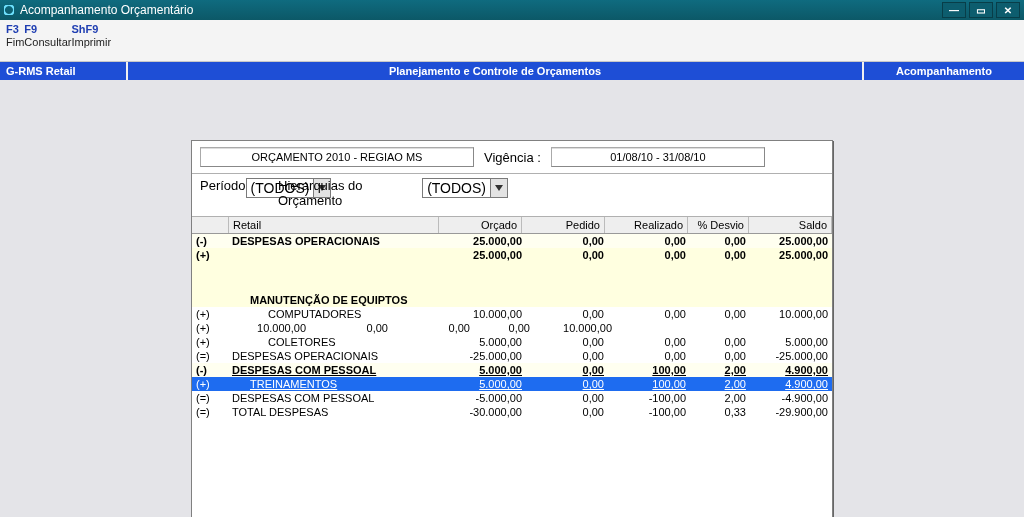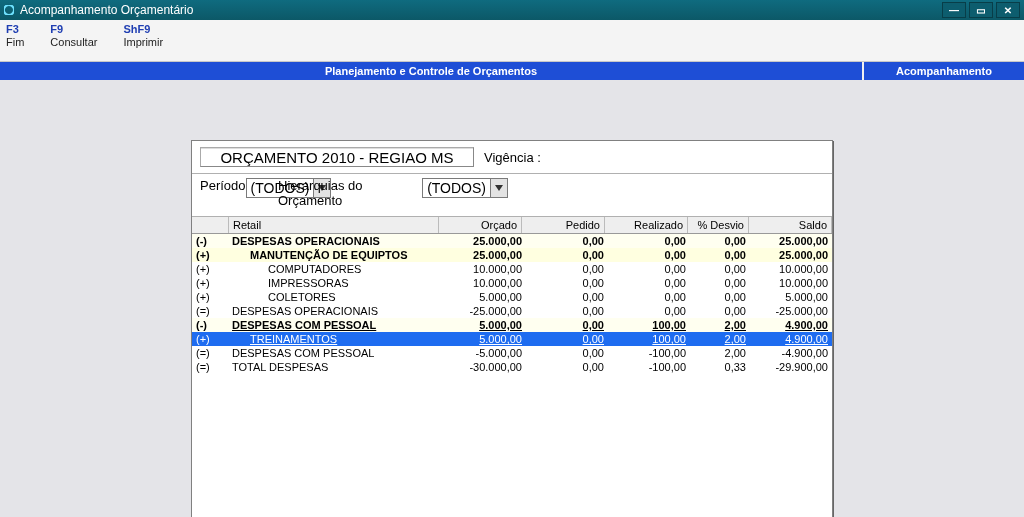--- a/index.html
+++ b/index.html
@@ -3,36 +3,36 @@
 <meta charset="utf-8">
 <style>
   html,body{margin:0;padding:0;height:100%;font-family:Tahoma,Verdana,Segoe UI,sans-serif;font-size:11px;color:#000;background:#e4e4e8;overflow:hidden}
   
   .titlebar{height:20px;background:linear-gradient(#0f6b7f,#0c5867);color:#fff;display:flex;align-items:center;padding:0 4px}
   .titlebar .tb-icon{width:10px;height:10px;margin-right:6px;display:inline-block}
   .titlebar .title{flex:1;font-weight:400;font-size:12px}
   .tb-btn{width:22px;height:14px;background:#0d5d6e;margin-left:3px;display:flex;align-items:center;justify-content:center;color:#fff;font-weight:bold;border:1px solid #083e49;font-size:10px;cursor:default}
   
   .menubar{height:35px;background:#f4f4f4;border-bottom:1px solid #c8c8c8;padding:3px 6px}
-  .menubar .row{display:flex;gap:26px}
+  .menubar .row{display:flex;}
   .menubar .mi-key{color:#1f3eb2;font-weight:bold;font-size:11px;margin-bottom:1px}
   .menubar .mi-lbl{font-size:11px;color:#222}
   .menubar .mi{display:flex;flex-direction:column;align-items:flex-start}
   
   .bluebar{height:18px;background:#1e4ed6;color:#fff;display:flex;align-items:center;font-size:11px}
   .bb-left{background:#1e4ed6;width:120px;padding-left:6px;height:100%;display:flex;align-items:center;border-right:2px solid #f0f0f0;font-weight:bold}
   .bb-center{flex:1;text-align:center;font-weight:bold}
   .bb-right{width:160px;text-align:center;font-weight:bold;border-left:2px solid #f0f0f0;height:100%;display:flex;align-items:center;justify-content:center}
   
   .canvas{background:#e4e4e8;display:flex;justify-content:center;padding-top:60px;height:calc(100% - 20px - 35px - 18px)}
   .panel{width:640px;background:#fff;border:1px solid #808080;box-shadow:1px 1px 0 #666}
   .panel-inner{padding:0}
   
   .headline{display:flex;padding:6px 8px;gap:10px;align-items:center;border-bottom:1px solid #b0b0b0}
-  .ro-field{border:1px solid #888;border-top-color:#aaa;border-left-color:#aaa;background:#fff;height:18px;display:flex;align-items:center;padding:0 6px;font-size:15px;box-shadow:inset 0 1px 0 #ddd}
+  .ro-field{border:1px solid #888;border-top-color:#aaa;border-left-color:#aaa;background:#fff;height:18px;display:flex;align-items:center;padding:0 6px;font-size:11px;box-shadow:inset 0 1px 0 #ddd}
   .ro-big{width:260px;justify-content:center}
   .lbl{font-size:13px}
   .ro-date{width:200px;justify-content:center}
   
   .filters{display:flex;padding:4px 8px 6px 8px;gap:8px;border-bottom:1px solid #b0b0b0}
   .filter{display:flex;}
   .filter .lbl{margin-bottom:2px}
   .combo{display:flex;height:18px;border:1px solid #7a7a7a;background:#fff}
   .combo .val{flex:1;padding:0 4px;display:flex;align-items:center;font-size:14px}
   .combo .btn{width:16px;background:#e3e3e3;border-left:1px solid #7a7a7a;display:flex;align-items:center;justify-content:center}
@@ -86,31 +86,33 @@
         <div class="mi-lbl">Consultar</div>
       </div>
       <div class="mi">
         <div class="mi-key">ShF9</div>
         <div class="mi-lbl">Imprimir</div>
       </div>
     </div>
 </div>
 
 <div class="bluebar">
+  <div class="bb-left">G-RMS Retail</div>
   <div class="bb-center">Planejamento e Controle de Orçamentos</div>
   <div class="bb-right">Acompanhamento</div>
 </div>
 
 <div class="canvas">
   <div class="panel">
     <div class="panel-inner">
 
       <div class="headline">
         <div class="ro-field ro-big">ORÇAMENTO 2010 - REGIAO MS</div>
         <span class="lbl">Vigência :</span>
+        <div class="ro-field ro-date">01/08/10 - 31/08/10</div>
       </div>
 
       <div class="filters">
         <div class="filter per">
           <span class="lbl">Período</span>
           <div class="combo">
             <span class="val">(TODOS)</span>
             <span class="btn">
               <svg viewBox="0 0 8 6">
                   <path d="M0 0 L8 0 L4 6 Z" fill="#333"></path>
@@ -146,39 +148,38 @@
               <div class="c c-tag">(-)</div>
               <div class="c c-name" style="padding-left: 4px;">DESPESAS OPERACIONAIS</div>
               <div class="c c-num">25.000,00</div>
               <div class="c c-num">0,00</div>
               <div class="c c-num">0,00</div>
               <div class="c c-pct">0,00</div>
               <div class="c c-num">25.000,00</div>
             </div>
             <div class="grow bold shade2">
               <div class="c c-tag">(+)</div>
-              <div class="c c-name" style="padding-left: 22px;">MANUTENÇÃO DE EQUIPTOS</div>
+              <div class="c c-name" style="padding-left: 22px; margin-top: 45px;">MANUTENÇÃO DE EQUIPTOS</div>
               <div class="c c-num">25.000,00</div>
               <div class="c c-num">0,00</div>
               <div class="c c-num">0,00</div>
               <div class="c c-pct">0,00</div>
               <div class="c c-num">25.000,00</div>
             </div>
             <div class="grow ">
               <div class="c c-tag">(+)</div>
               <div class="c c-name" style="padding-left: 40px;">COMPUTADORES</div>
               <div class="c c-num">10.000,00</div>
               <div class="c c-num">0,00</div>
               <div class="c c-num">0,00</div>
               <div class="c c-pct">0,00</div>
               <div class="c c-num">10.000,00</div>
             </div>
             <div class="grow ">
               <div class="c c-tag">(+)</div>
-              <div class="c c-name" style="padding-left: 40px;">IMPRESSORAS</div>
               <div class="c c-num">10.000,00</div>
               <div class="c c-num">0,00</div>
               <div class="c c-num">0,00</div>
               <div class="c c-pct">0,00</div>
               <div class="c c-num">10.000,00</div>
             </div>
             <div class="grow ">
               <div class="c c-tag">(+)</div>
               <div class="c c-name" style="padding-left: 40px;">COLETORES</div>
               <div class="c c-num">5.000,00</div>

